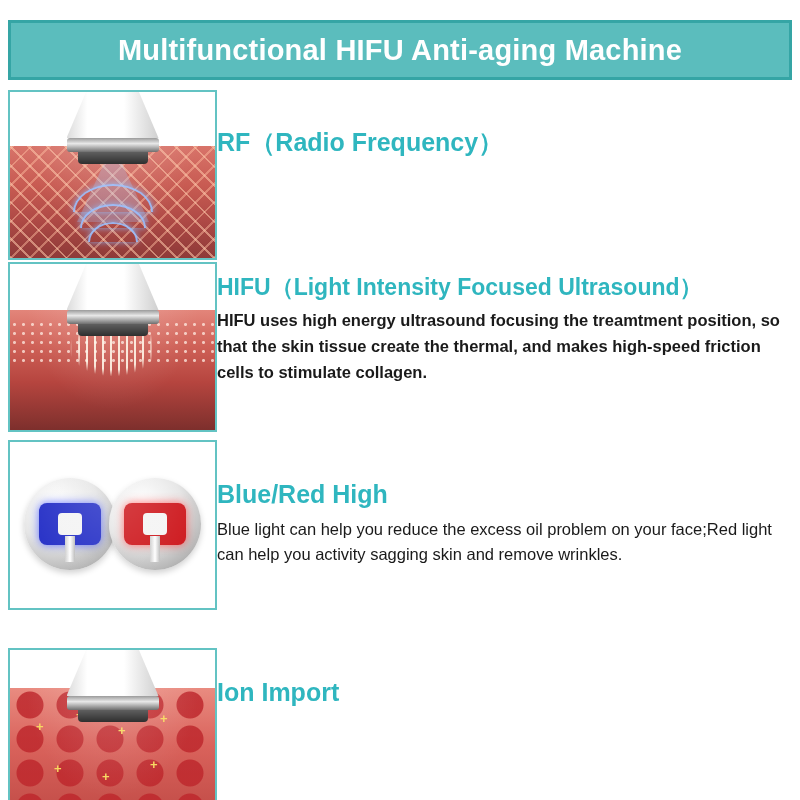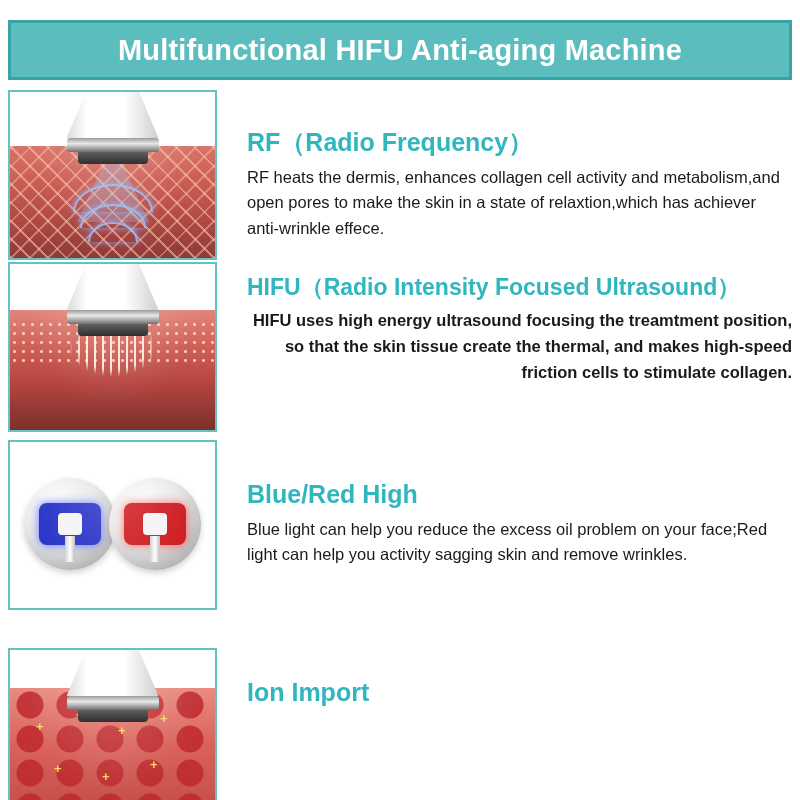--- a/index.html
+++ b/index.html
@@ -64,40 +64,39 @@
     border: 2px solid #63c3c3;
     box-sizing: border-box;
     position: relative;
     overflow: hidden;
     flex: 0 0 auto;
     background: #ffffff;
   }
 
   .text-col {
     flex: 1 1 auto;
-    padding-left: 30px;
     padding-top: 4px;
     box-sizing: border-box;
   }
   .sec-title {
     color: #2fb6bf;
     font-weight: bold;
     font-size: 25px;
     margin: 0 0 8px 0;
     line-height: 1.15;
     white-space: nowrap;
   }
   .sec-title.small { font-size: 23px; }
   .sec-body {
     color: #1a1a1a;
     font-size: 16.5px;
     line-height: 1.55;
     margin: 0;
   }
-  .sec-body.bold { font-weight: bold; text-align: right; }
+  .sec-body.bold { font-weight: bold; }
 
   .row-1 .text-col { padding-top: 38px; }
   .row-2 .text-col { padding-top: 12px; }
   .row-3 .text-col { padding-top: 40px; }
   .row-4 .text-col { padding-top: 30px; }
 
   
   .dev {
     position: absolute;
     left: 50%;
@@ -258,38 +257,37 @@
       <div class="wave" style="top:130px;width:46px;height:18px;"></div>
       <div class="dev">
         <div class="body"></div>
         <div class="ring"></div>
         <div class="tip"></div>
       </div>
       <div class="vignette"></div>
     </div>
     <div class="text-col">
       <p class="sec-title">RF（Radio Frequency）</p>
-      <p class="sec-body">RF heats the dermis, enhances collagen cell activity and metabolism,and open pores to make the skin in a state of relaxtion,which has achiever anti-wrinkle effece.</p>
     </div>
   </div>
 
   <div class="row row-2">
     <div class="thumb">
       <div class="skin-hifu"></div>
       <div class="dots" style="top:56px;"></div>
       <div class="squiggle"></div>
       <div class="dev">
         <div class="body"></div>
         <div class="ring"></div>
         <div class="tip"></div>
       </div>
       <div class="vignette"></div>
     </div>
     <div class="text-col">
-      <p class="sec-title small">HIFU（Radio Intensity Focused Ultrasound）</p>
+      <p class="sec-title small">HIFU（Light Intensity Focused Ultrasound）</p>
       <p class="sec-body bold">HIFU uses high energy ultrasound focusing the treamtment position, so that the skin tissue create the thermal, and makes high-speed friction cells to stimulate collagen.</p>
     </div>
   </div>
 
   <div class="row row-3">
     <div class="thumb">
       <div class="head left">
         <div class="plate"></div>
         <div class="stem"></div>
       </div>

